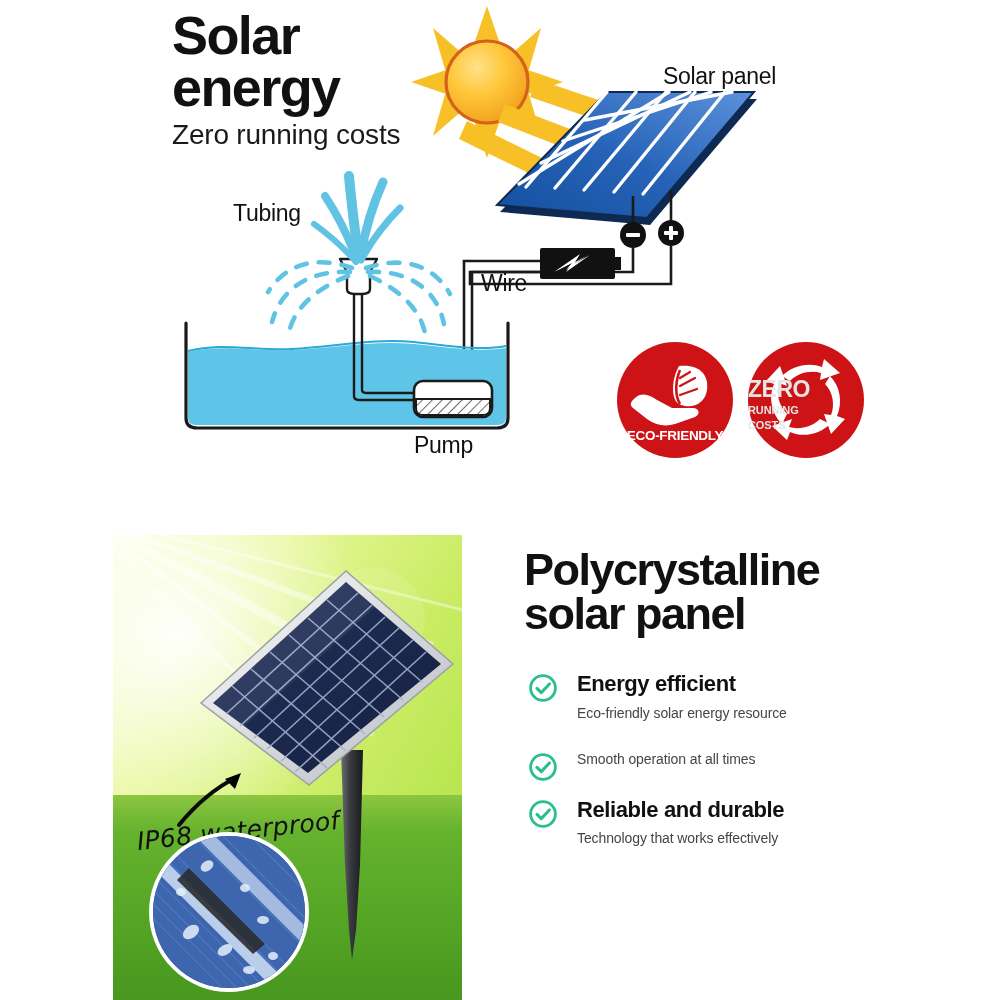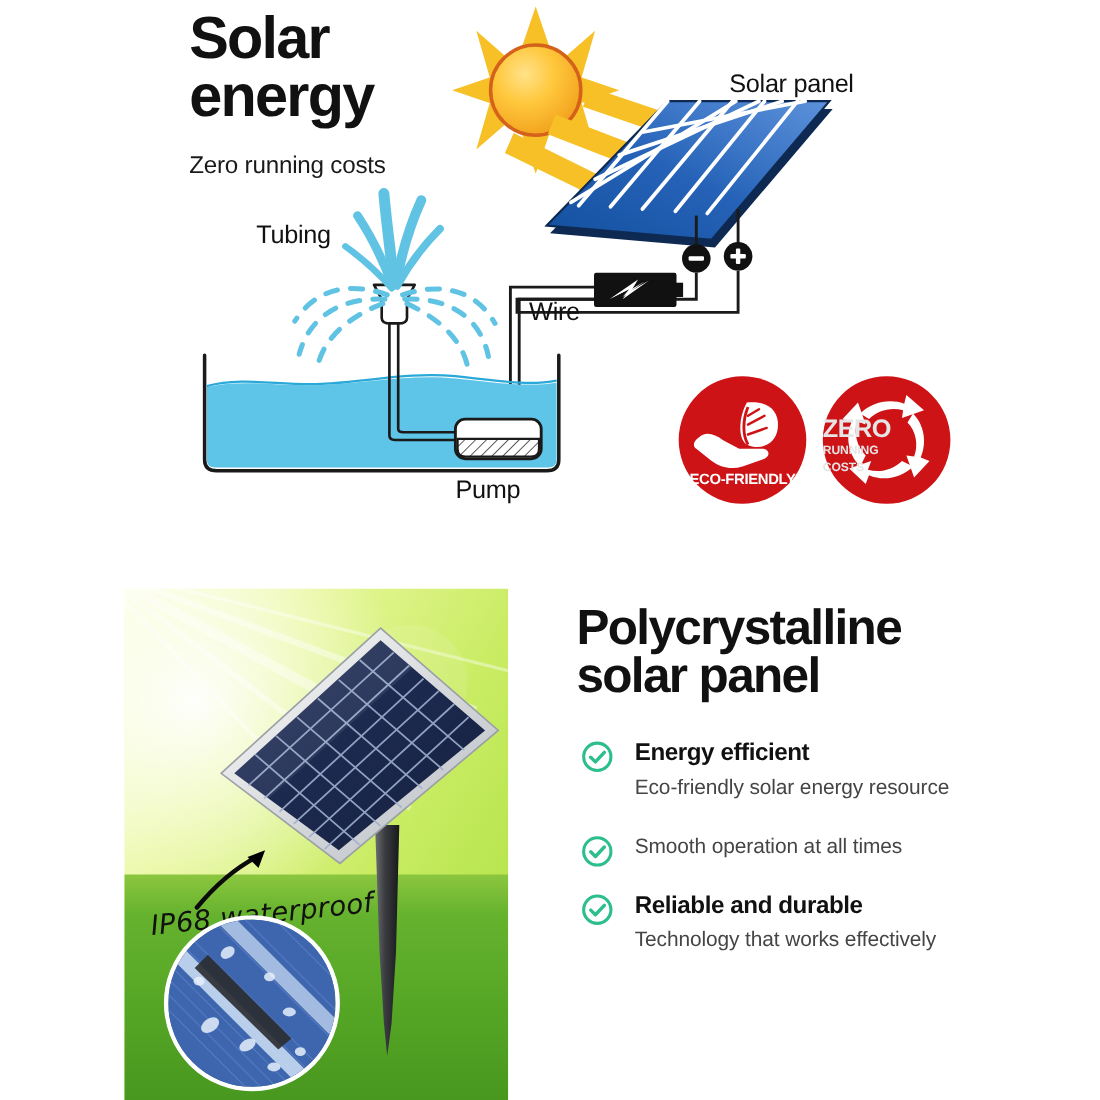--- a/index.html
+++ b/index.html
@@ -6,21 +6,21 @@
   body{width:1000px;height:1000px;position:relative;overflow:hidden;
        font-family:"Liberation Sans",sans-serif;color:#111;}
 
   .stage{position:absolute;inset:0;width:1000px;height:722px;}
 
   
   .top-section{position:absolute;left:0;top:0;width:1000px;height:500px;background:#fff;}
 
   .headline{position:absolute;left:172px;top:10px;width:330px;}
   .headline .h1{font-size:54px;font-weight:bold;line-height:0.96;letter-spacing:-1.6px;color:#111;}
-  .headline .sub{font-size:22px;margin-top:23px;color:#1a1a1a;letter-spacing:-0.2px;}
+  .headline .sub{font-size:28px;margin-top:5px;color:#1a1a1a;letter-spacing:-0.2px;}
 
   .lbl{position:absolute;font-size:23px;color:#111;letter-spacing:-0.3px;white-space:nowrap;}
   .lbl-solarpanel{left:663px;top:63px;}
   .lbl-tubing{left:233px;top:200px;}
   .lbl-wire{left:481px;top:270px;}
   .lbl-pump{left:414px;top:432px;}
 
   .svg-abs{position:absolute;left:0;top:0;overflow:visible;}
 
   
@@ -55,21 +55,21 @@
       transform:rotate(-6deg);transform-origin:left center;white-space:nowrap;}
 
   .right-col{position:absolute;left:524px;top:48px;width:420px;}
   .bh{font-size:45px;font-weight:bold;line-height:0.97;letter-spacing:-1.5px;color:#111;}
 
   .features{margin-top:36px;}
   .feature{position:relative;padding-left:53px;margin-bottom:28px;}
   .feature:last-child{margin-bottom:0;}
   .chk{position:absolute;left:4px;top:2px;width:30px;height:30px;}
   .f-title{font-size:22px;font-weight:bold;color:#111;letter-spacing:-0.4px;line-height:1.15;}
-  .f-desc{font-size:19px;color:#454545;line-height:1.32;margin-top:7px;letter-spacing:-0.1px;}
+  .f-desc{font-size:14px;color:#454545;line-height:1.32;margin-top:7px;letter-spacing:-0.1px;}
 </style>
 </head>
 <body>
 
 <div class="stage">
 
   <div class="top-section">
 
     <div class="headline">
       <div class="h1">Solar</div>

